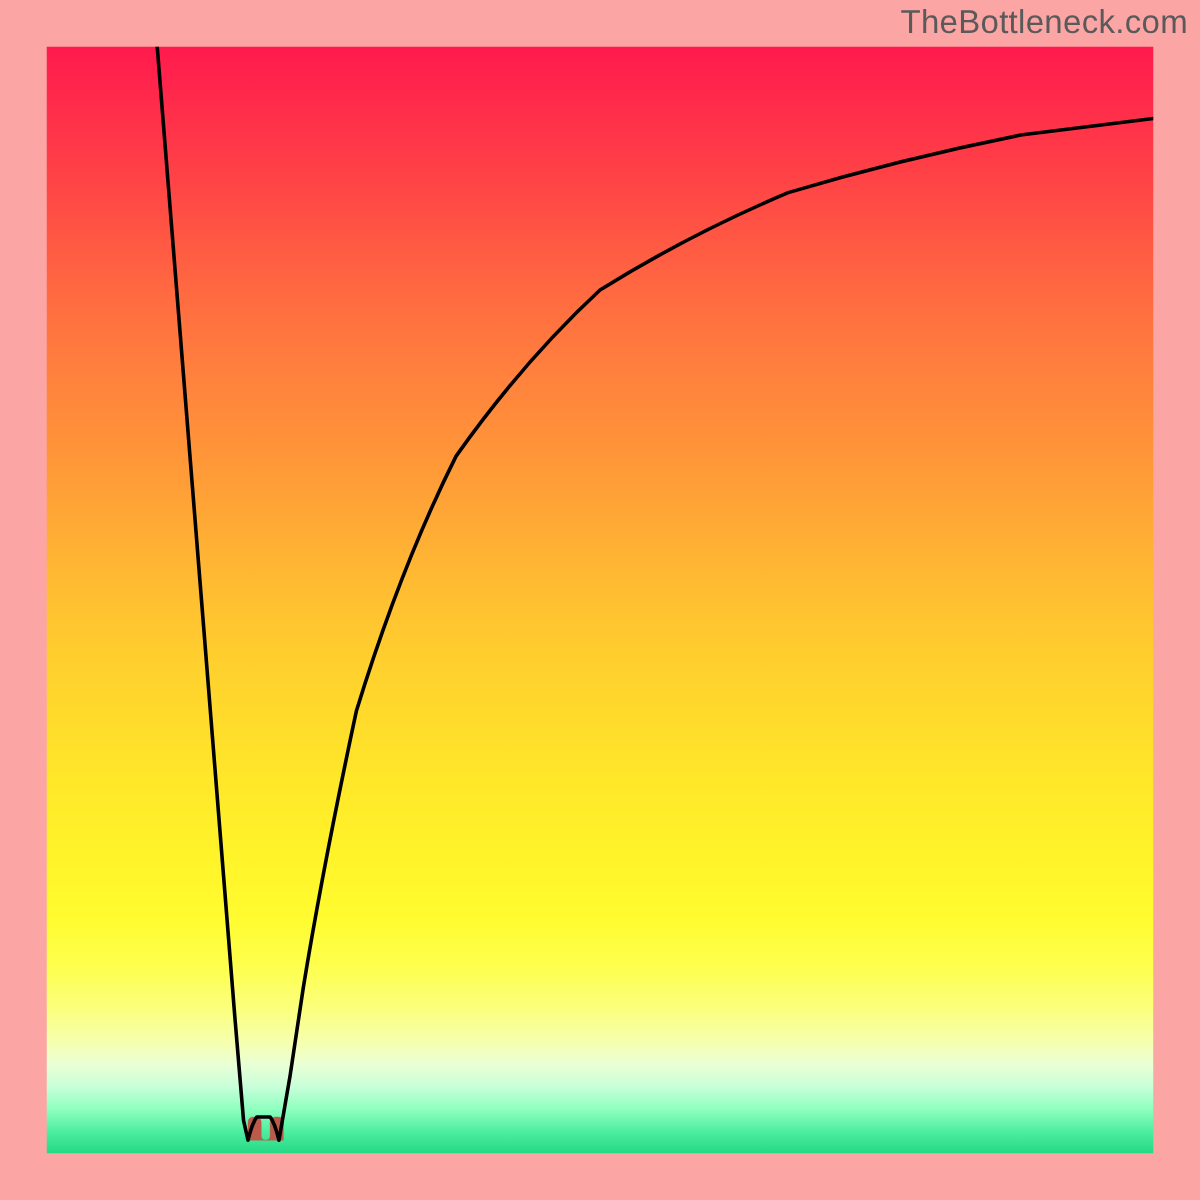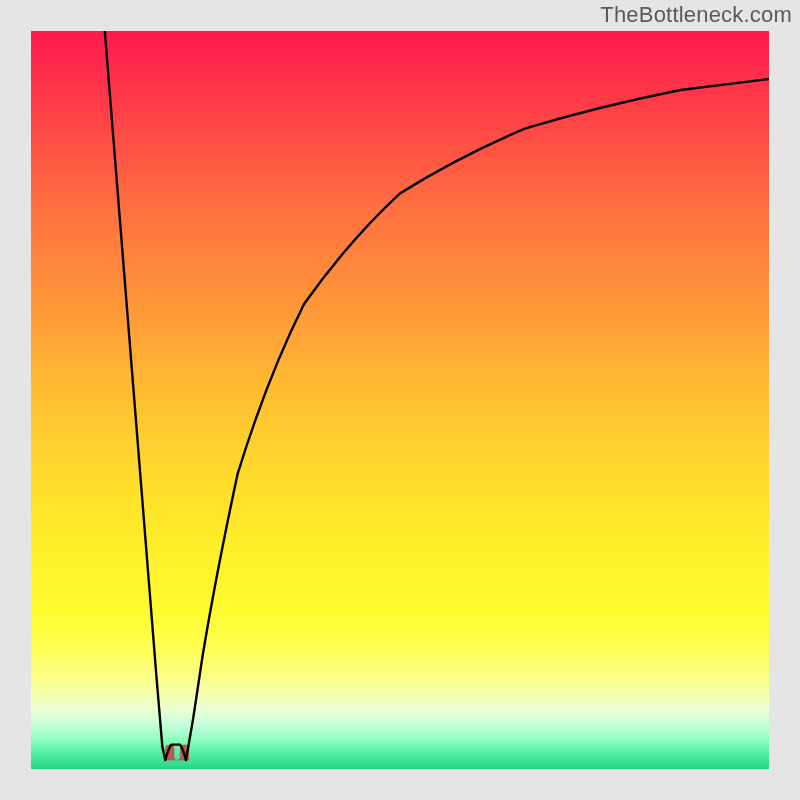--- a/index.html
+++ b/index.html
@@ -8,21 +8,21 @@
     width: 800px;
     height: 800px;
     overflow: hidden;
     background: #000;
     font-family: Arial, Helvetica, sans-serif;
   }
   .frame {
     position: absolute;
     left: 0; top: 0;
     width: 800px; height: 800px;
-    background: #e5e5e5;
+    background: #fca5a5;
   }
   .plot {
     position: absolute;
     left: 31px;
     top: 31px;
     width: 738px;
     height: 738px;
     overflow: hidden;
   }
   .gradient {

